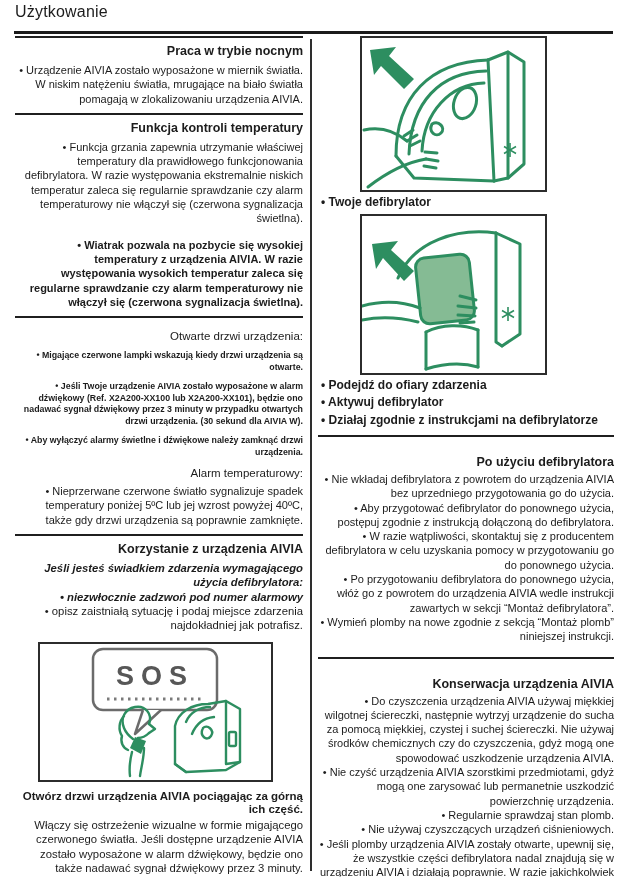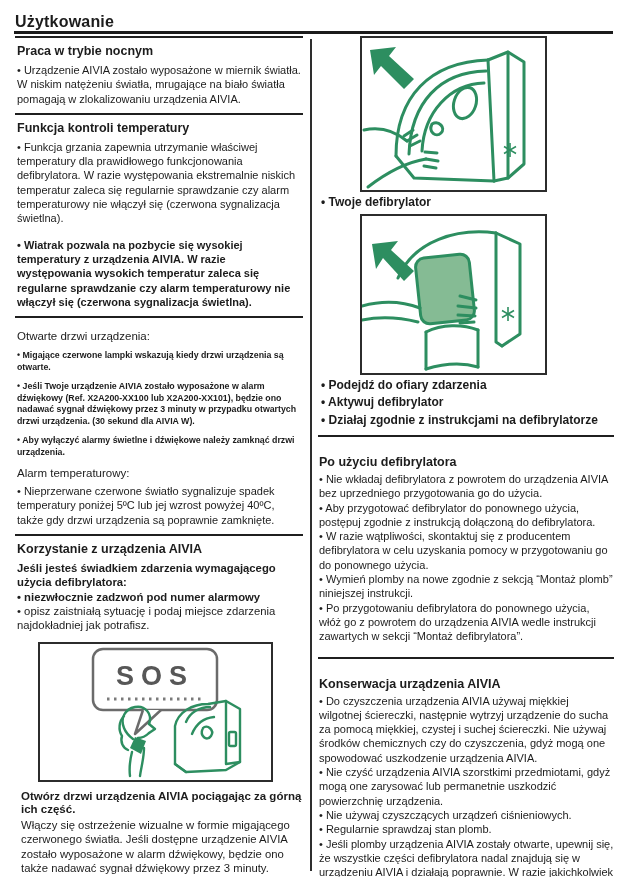--- a/index.html
+++ b/index.html
@@ -1,33 +1,33 @@
 <!DOCTYPE html>
 <html><head>
 <meta charset="utf-8">
 <style>
   html,body{margin:0;padding:0;background:#ffffff;}
   .page{
     position:relative;width:621px;height:877px;background:#fff;overflow:hidden;
     font-family:"Liberation Sans", sans-serif;color:#1c1c1c;
   }
-  .title{position:absolute;left:15px;top:13px;font-size:16px;font-weight:700;letter-spacing:.2px;}
+  .title{position:absolute;left:15px;top:3px;font-size:16px;font-weight:400;letter-spacing:.2px;}
   .top-rule{position:absolute;left:14px;top:31px;width:599px;height:3px;background:#1b1b1b;}
   .vline{position:absolute;left:310px;top:39px;height:832px;width:2px;background:#2e2e2e;}
 
   .col-left{position:absolute;left:15px;top:36px;width:288px;}
   .col-right{position:absolute;left:318px;top:36px;width:296px;}
 
-  .sec{border-top:2px solid #1f1f1f;padding:3px 0 7px 2px;}
+  .sec{border-top:2px solid #1f1f1f;padding:3px 0 7px 2px;text-align:right;}
   .h{font-size:12.5px;font-weight:700;margin:3px 0 2px;}
   .p{font-size:11px;line-height:14.3px;margin:5px 0 0;}
   .pgap{margin-top:12px;font-weight:bold;}
   .sub{font-size:11.5px;margin:9px 0 0;}
   .sb{font-size:8.8px;font-weight:700;line-height:11.5px;margin:8px 0 0;}
-  .bold{font-weight:700;}
+  .bold{font-weight:700;font-style:italic;}
   .u-bullet{font-size:11.3px;line-height:14.3px;margin:0;}
 
   .sos-box{width:231px;height:136px;border:2px solid #2c2c2c;margin:9px 0 8px 21px;}
   .caption-bold{font-size:11.5px;line-height:13.8px;font-weight:700;margin:2px 0 0 4px;}
   .caption{font-size:11.3px;line-height:14.3px;margin:1px 0 0 4px;}
 
   .illu-box{width:183px;height:152px;border:2px solid #2c2c2c;margin:0 0 3px 42px;background:#fff;}
   .illu-box.second{height:157px;margin-top:3px;}
   .step{font-size:12px;font-weight:700;line-height:15.5px;margin:2px 0 0 3px;}
   .rsec{margin-top:7px;padding:15px 0 6px 1px;}
@@ -163,27 +163,27 @@
     </div>
     <div class="step">• Podejdź do ofiary zdarzenia</div>
     <div class="step">• Aktywuj defibrylator</div>
     <div class="step">• Działaj zgodnie z instrukcjami na defibrylatorze</div>
 
     <section class="sec rsec">
       <div class="h">Po użyciu defibrylatora</div>
       <div class="p" style="margin-top:2px">• Nie wkładaj defibrylatora z powrotem do urządzenia AIVIA bez uprzedniego przygotowania go do użycia.</div>
       <div class="p" style="margin-top:0">• Aby przygotować defibrylator do ponownego użycia, postępuj zgodnie z instrukcją dołączoną do defibrylatora.</div>
       <div class="p" style="margin-top:0">• W razie wątpliwości, skontaktuj się z producentem defibrylatora w celu uzyskania pomocy w przygotowaniu go do ponownego użycia.</div>
+      <div class="p" style="margin-top:0">• Po przygotowaniu defibrylatora do ponownego użycia, włóż go z powrotem do urządzenia AIVIA wedle instrukcji zawartych w sekcji “Montaż defibrylatora”.</div>
       <div class="p" style="margin-top:0">• Wymień plomby na nowe zgodnie z sekcją “Montaż plomb” niniejszej instrukcji.</div>
-      <div class="p" style="margin-top:0">• Po przygotowaniu defibrylatora do ponownego użycia, włóż go z powrotem do urządzenia AIVIA wedle instrukcji zawartych w sekcji “Montaż defibrylatora”.</div>
     </section>
 
     <section class="sec rsec">
       <div class="h">Konserwacja urządzenia AIVIA</div>
       <div class="p" style="margin-top:2px">• Do czyszczenia urządzenia AIVIA używaj miękkiej wilgotnej ściereczki, następnie wytrzyj urządzenie do sucha za pomocą miękkiej, czystej i suchej ściereczki. Nie używaj środków chemicznych czy do czyszczenia, gdyż mogą one spowodować uszkodzenie urządzenia AIVIA.</div>
       <div class="p" style="margin-top:0">• Nie czyść urządzenia AIVIA szorstkimi przedmiotami, gdyż mogą one zarysować lub permanetnie uszkodzić powierzchnię urządzenia.</div>
+      <div class="p" style="margin-top:0">• Regularnie sprawdzaj stan plomb.</div>
       <div class="p" style="margin-top:0">• Nie używaj czyszczących urządzeń ciśnieniowych.</div>
-      <div class="p" style="margin-top:0">• Regularnie sprawdzaj stan plomb.</div>
       <div class="p" style="margin-top:0">• Jeśli plomby urządzenia AIVIA zostały otwarte, upewnij się, że wszystkie części defibrylatora nadal znajdują się w urządzeniu AIVIA i działają poprawnie. W razie jakichkolwiek wątpliwości, skontaktuj się z producentem lub dystrybutorem defibrylatora.</div>
     </section>
   </div>
 
 </div>
 
 </body></html>

